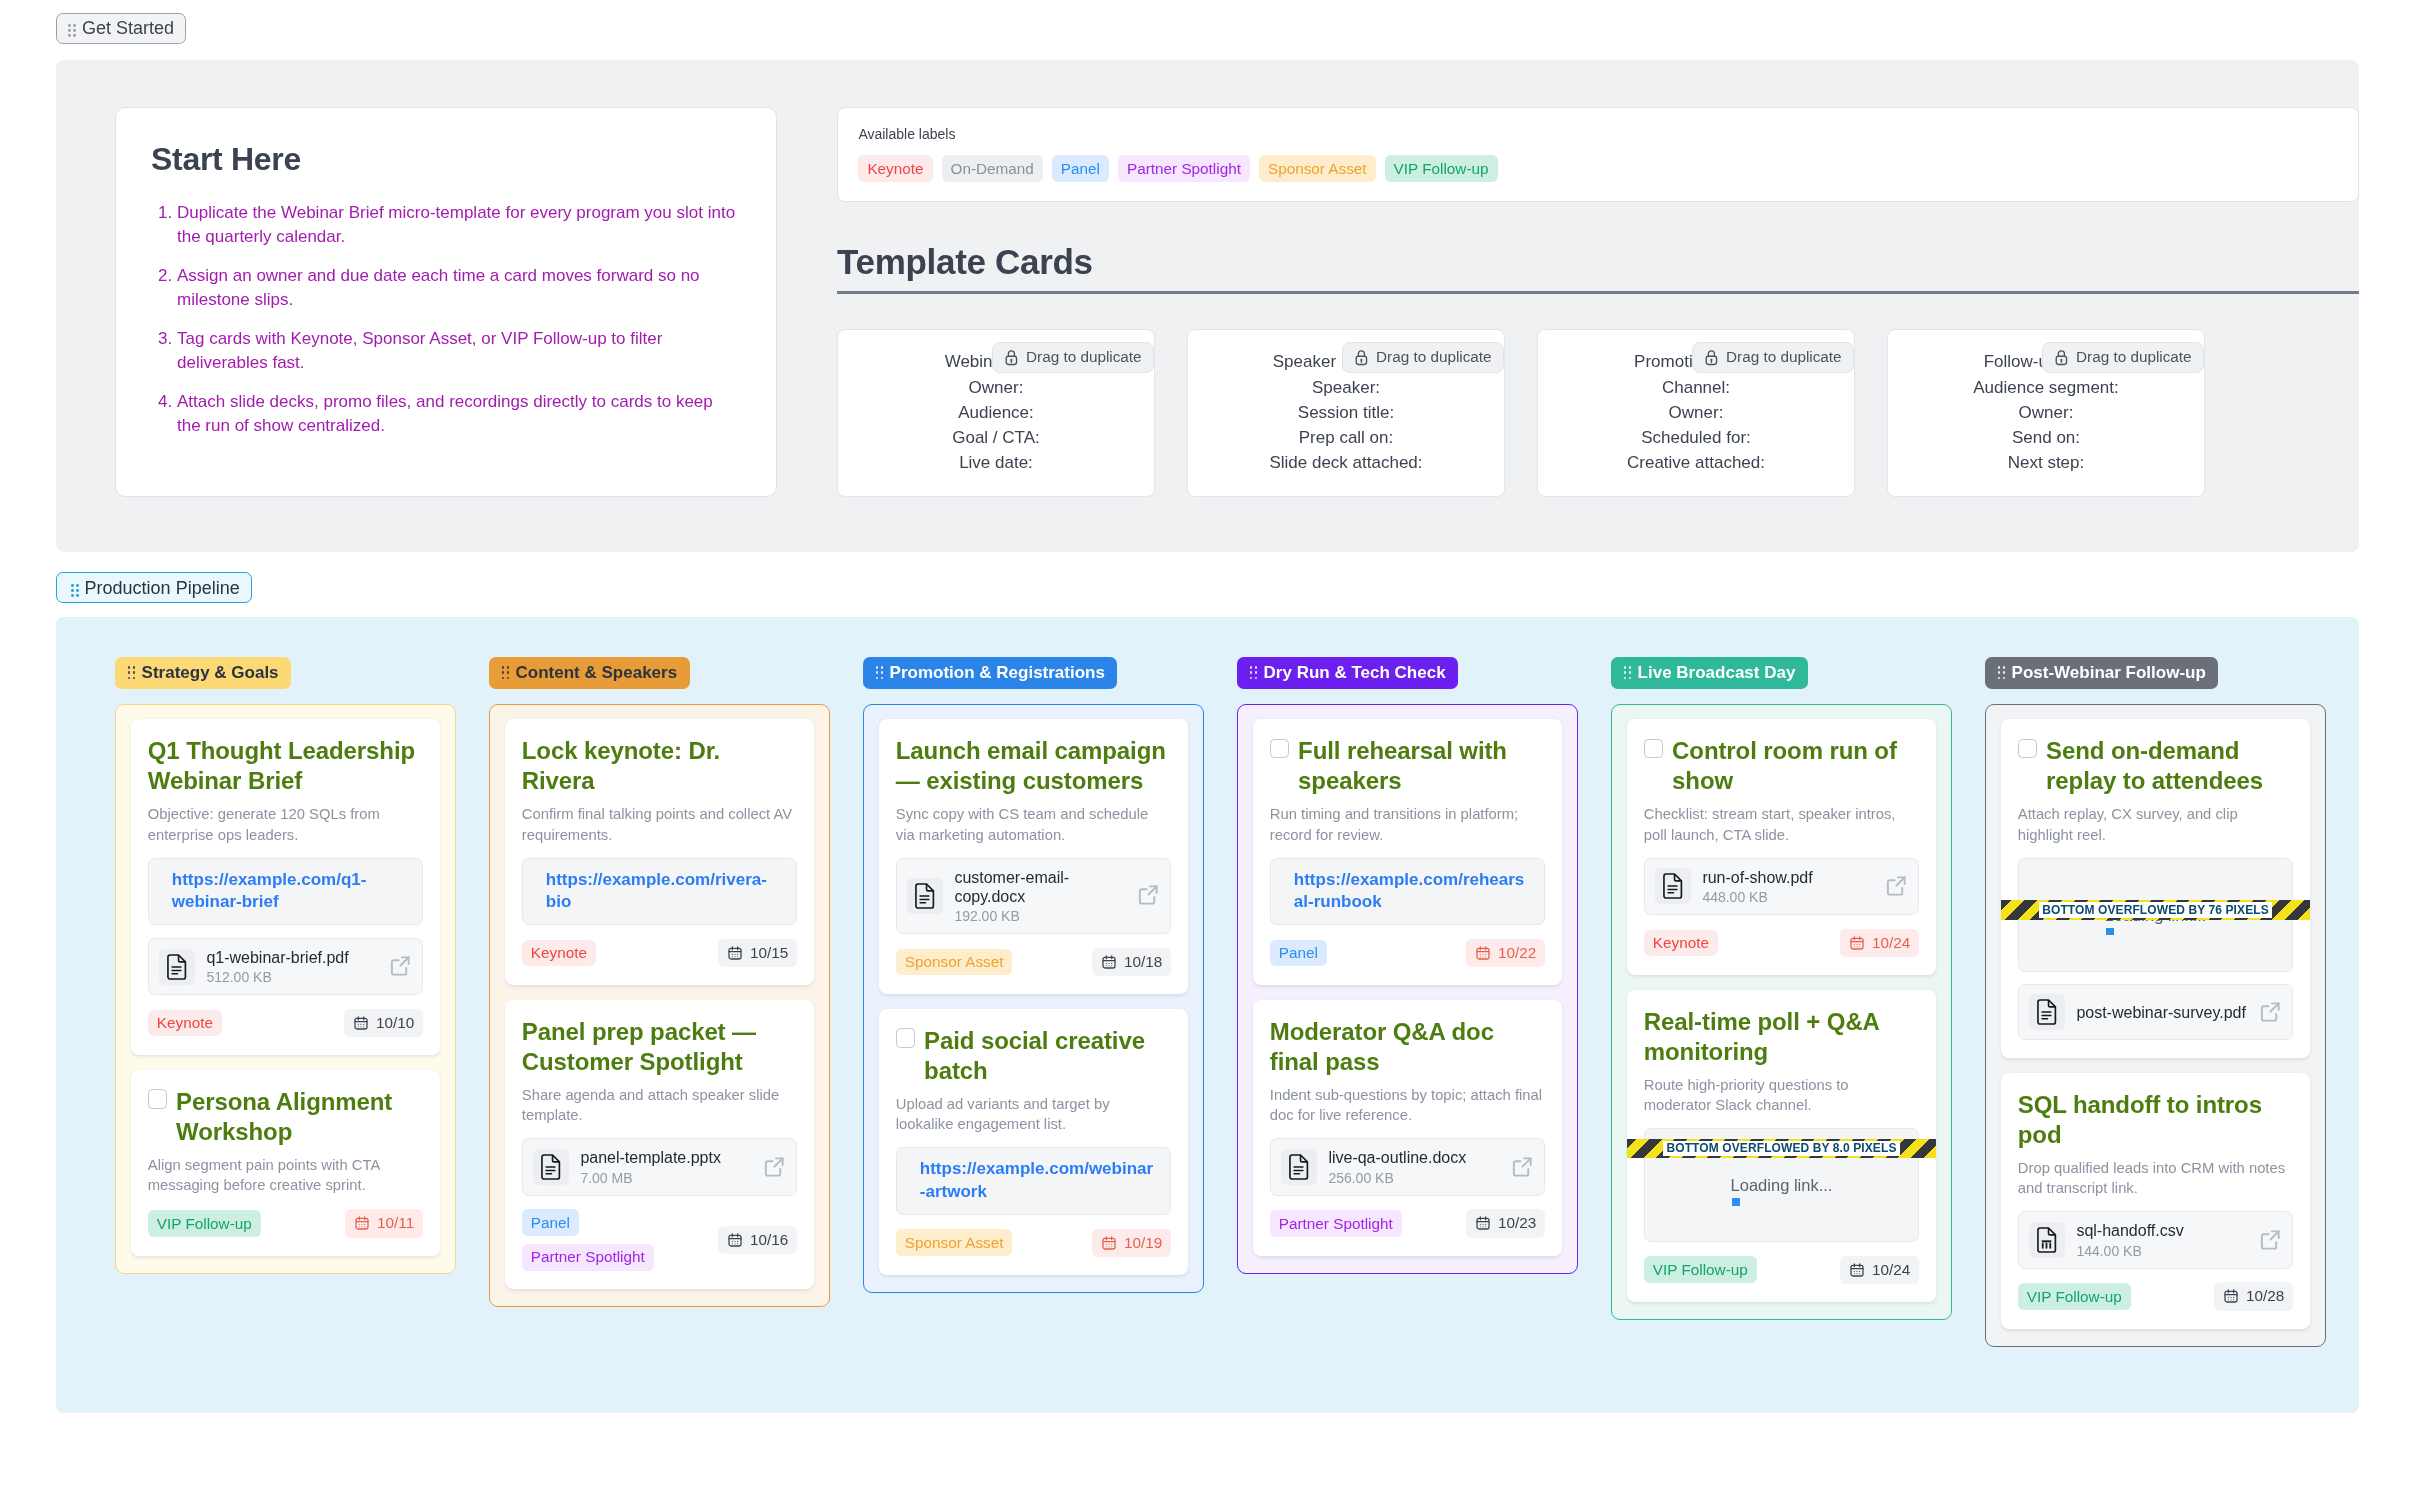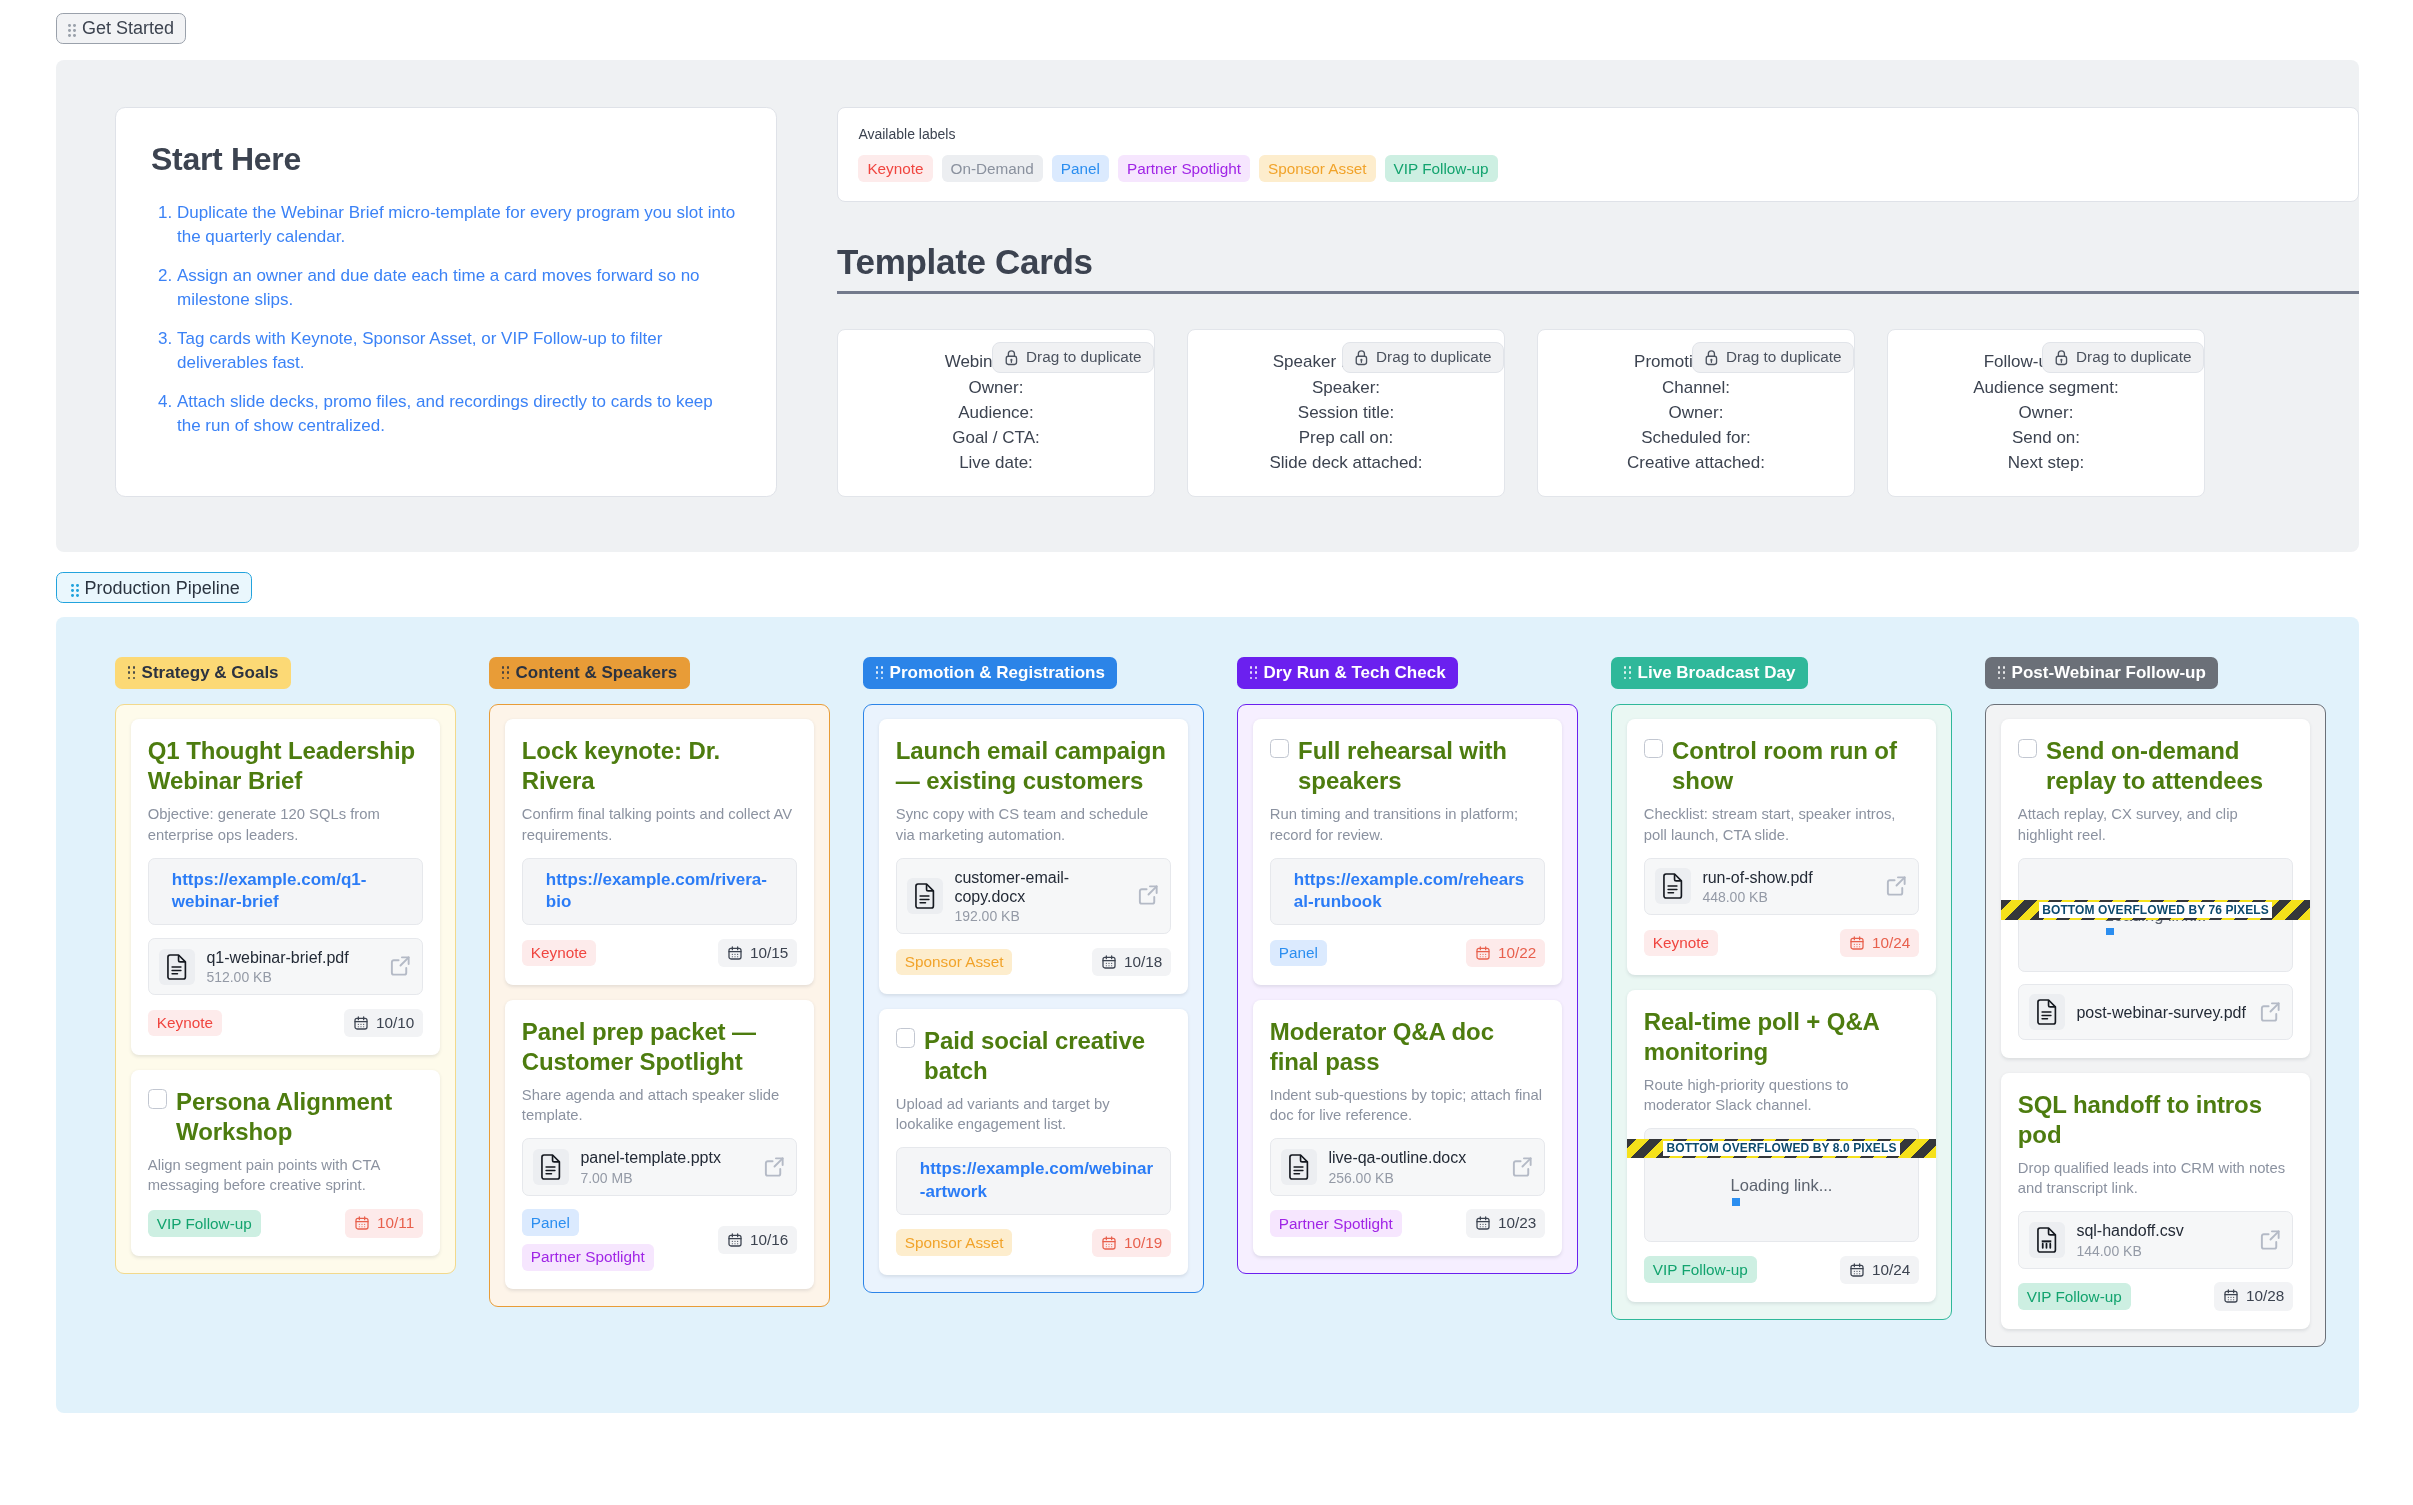--- a/index.html
+++ b/index.html
@@ -59,21 +59,21 @@
     font-size: 32px;
     font-weight: bold;
     color: #3c4350;
     letter-spacing: -0.3px;
     margin-bottom: 23px;
   }
   .start-here-card ol { padding-left: 26px; }
   .start-here-card li {
     font-size: 17px;
     line-height: 1.42;
-    color: #3b82f6;
+    color: #a21caf;
     margin-bottom: 14.8px;
   }
   .start-here-card li:last-child { margin-bottom: 0; }
 
   .right-col { width: 1522px; }
 
   .labels-box {
     background: #fff;
     border: 1.7px solid #dfe2e8;
     border-radius: 8px;

